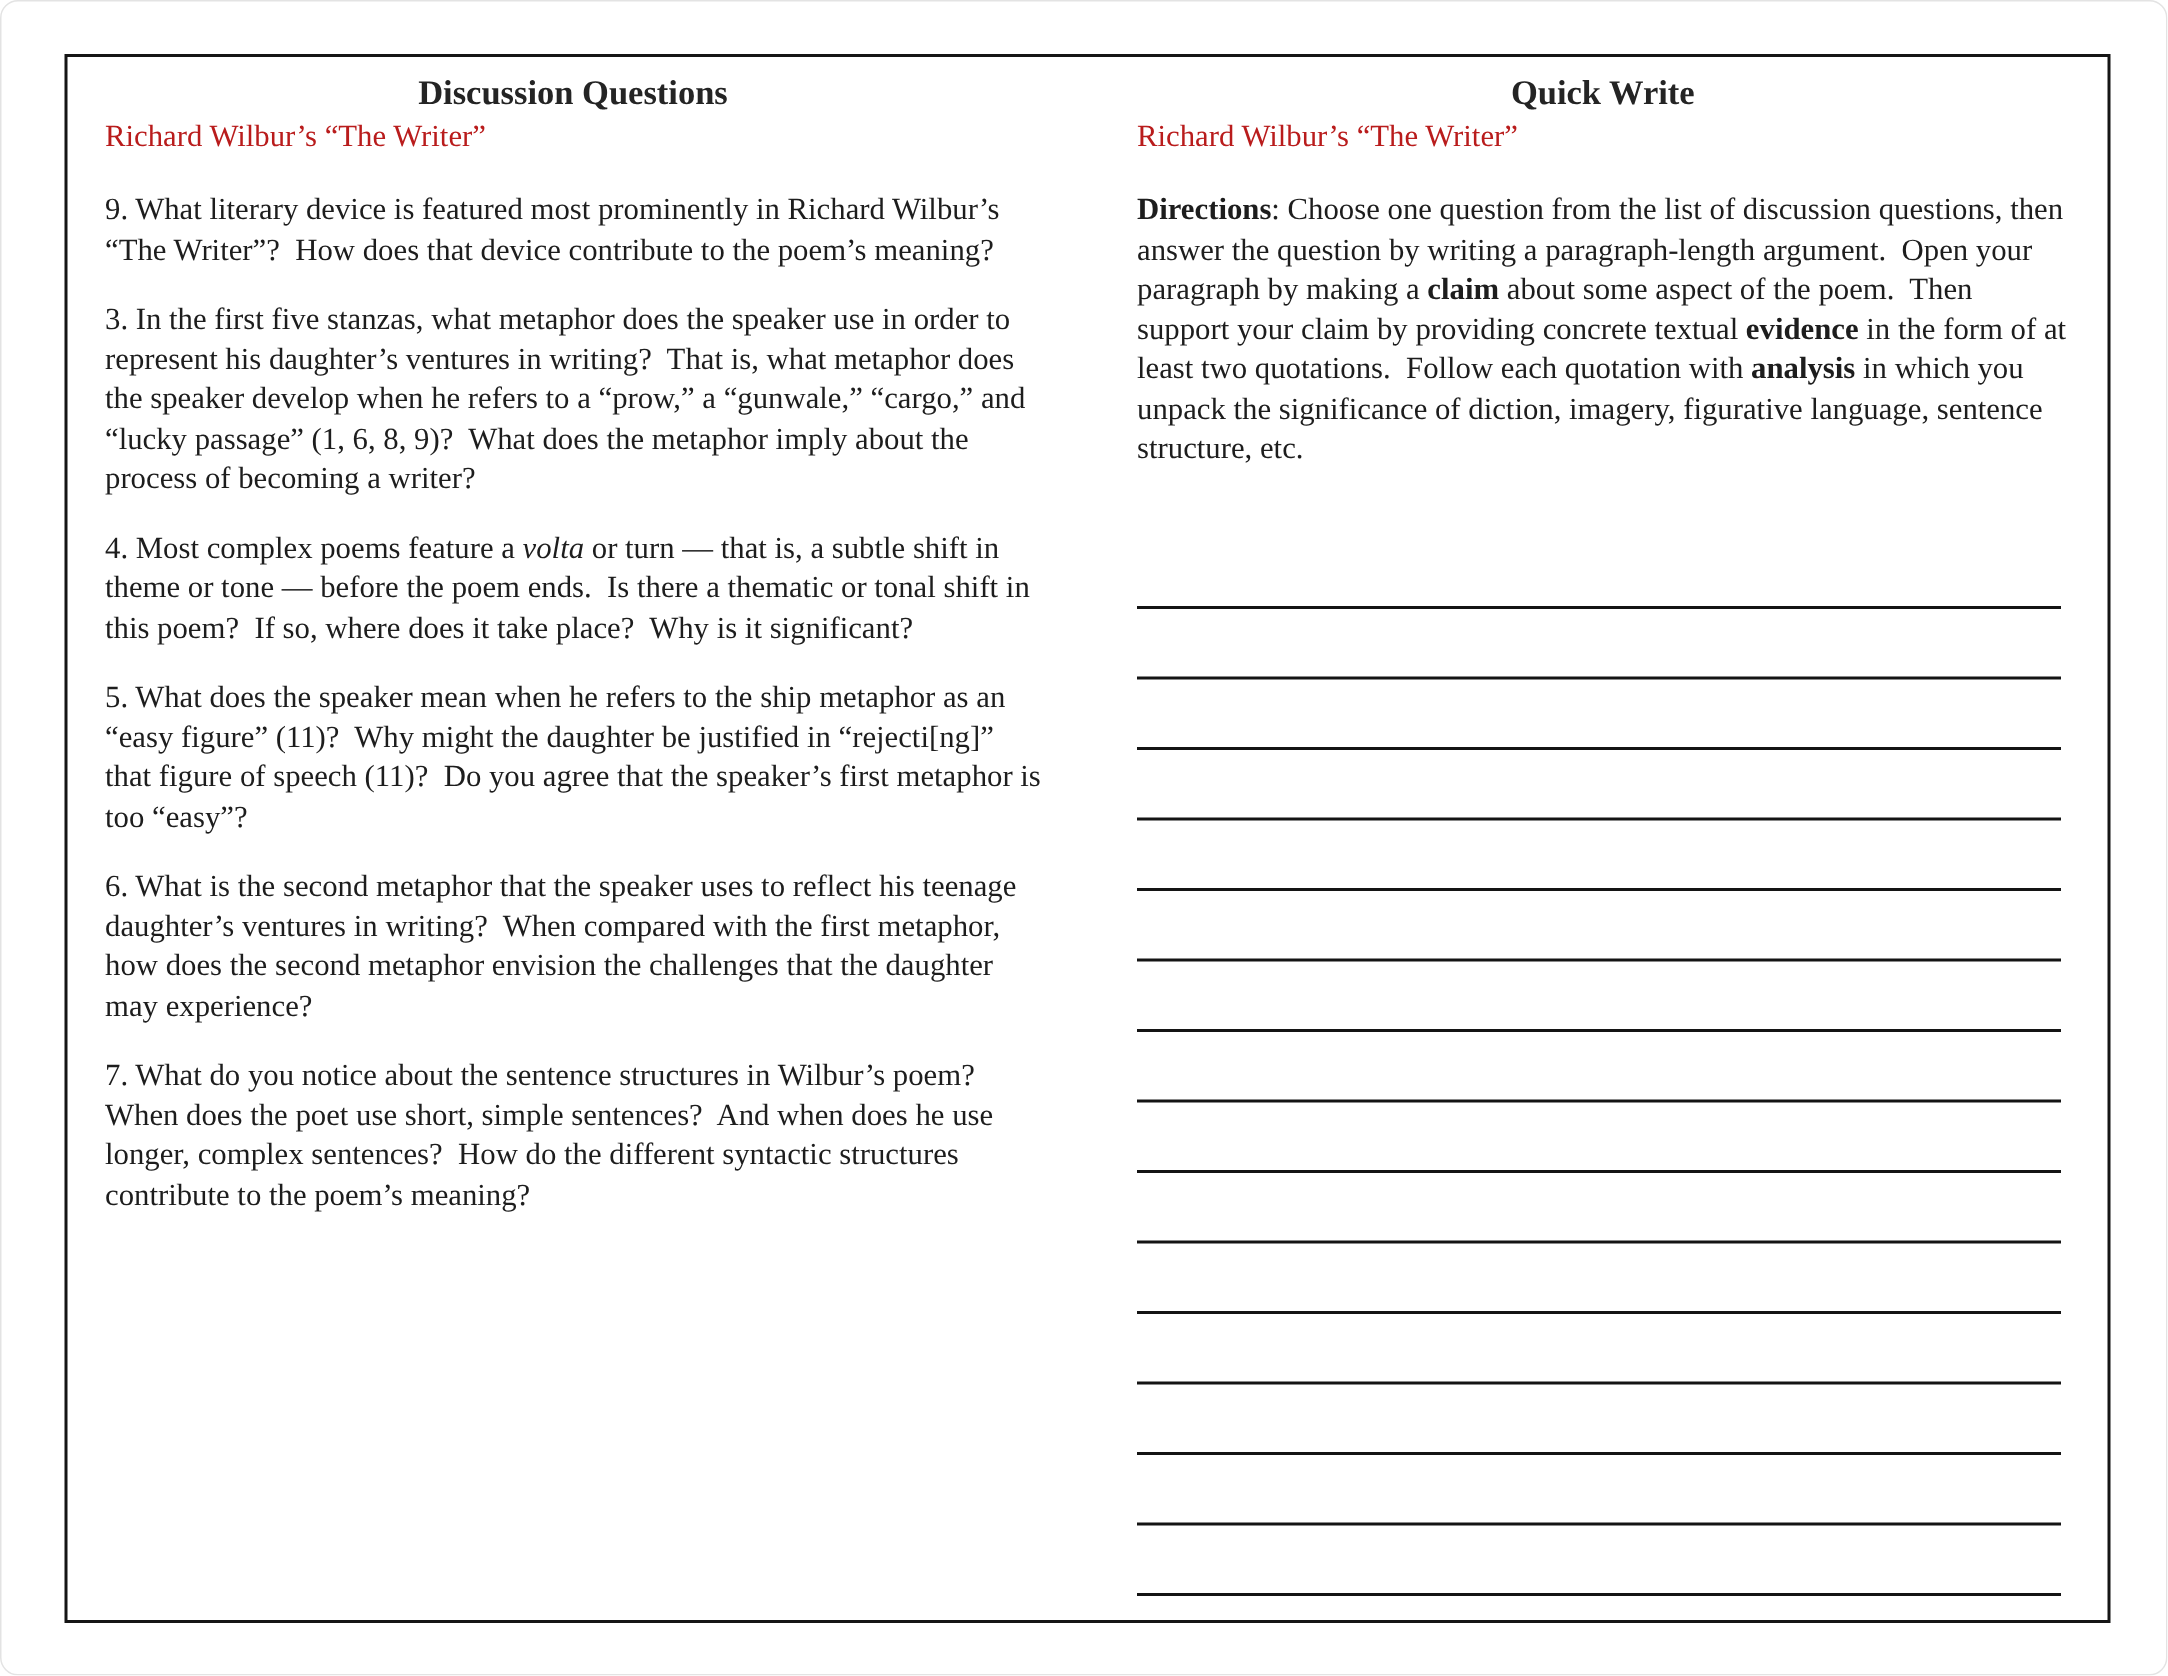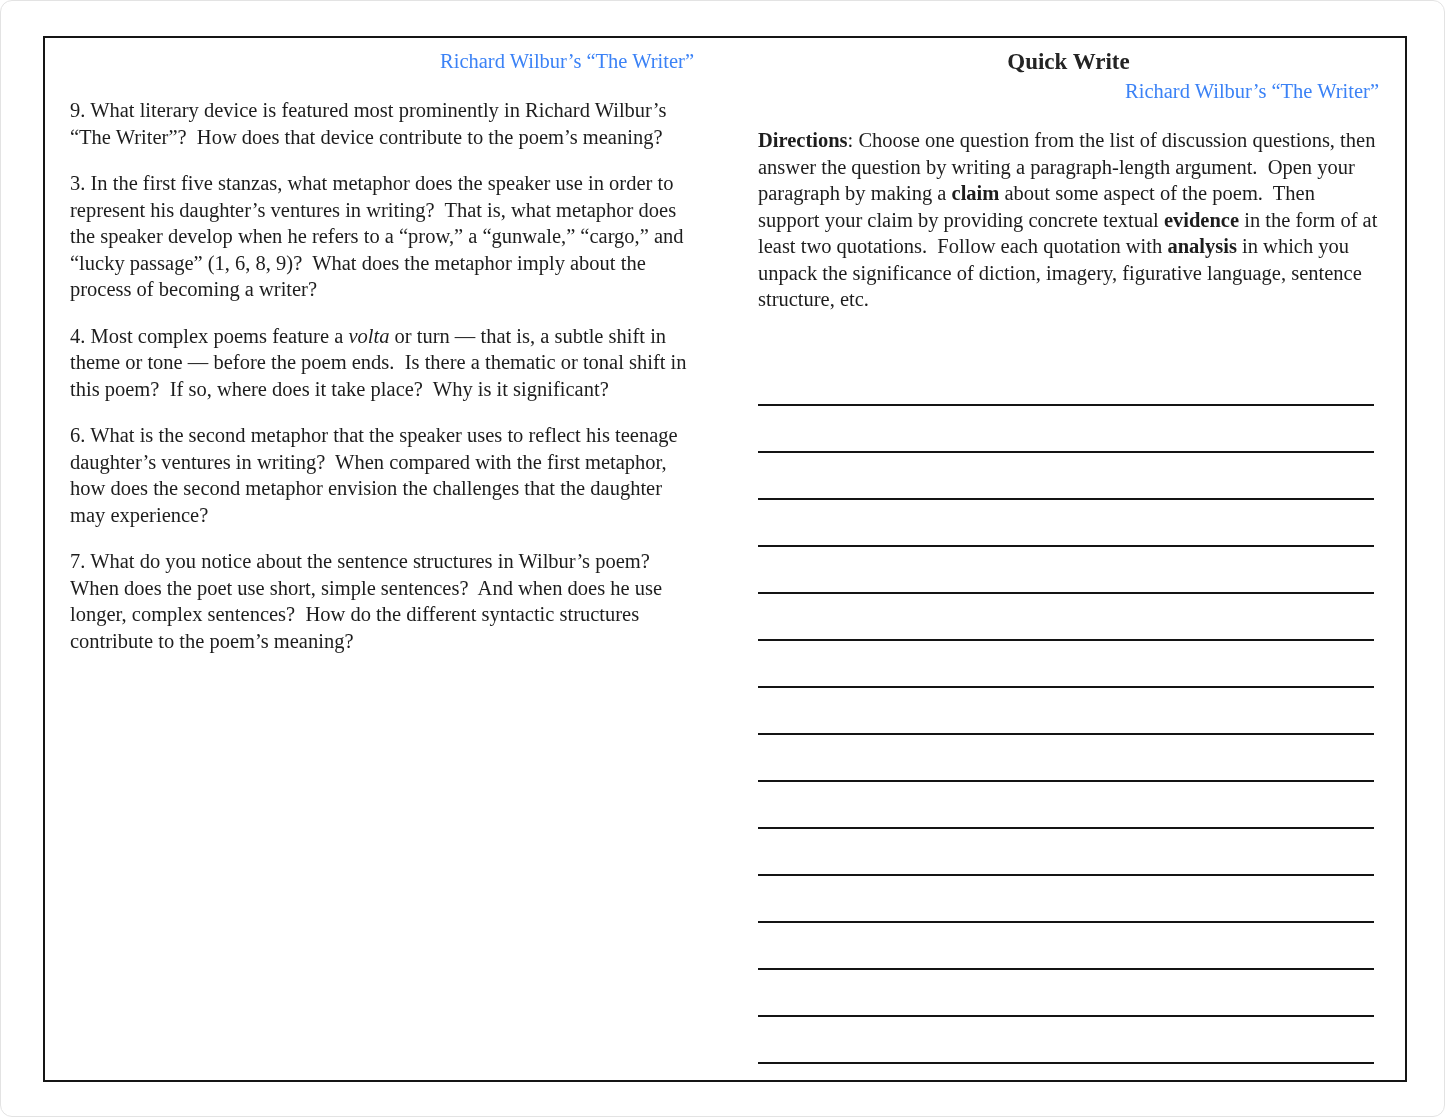--- a/index.html
+++ b/index.html
@@ -40,22 +40,22 @@
     line-height: 30px;
     font-weight: bold;
     text-align: center;
     color: #242424;
   }
   .col h2 {
     margin: 0;
     font-size: 20.5px;
     line-height: 28px;
     font-weight: normal;
-    text-align: right;
-    color: #3b82f6;
+    text-align: left;
+    color: #b91c1c;
   }
   .questions { margin-top: 22px; }
   .qtext, .directions {
     margin: 0 0 20px 0;
     font-size: 20.5px;
     line-height: 26.5px;
     white-space: pre-wrap;
     color: #1d1d1d;
   }
   .directions { margin-top: 22px; margin-bottom: 12px; }
@@ -75,25 +75,27 @@
   }
   .wline:last-child { margin-bottom: 0; }
 </style>
 </head>
 <body>
 
 <div class="page">
   <div class="sheet-border"></div>
 
   <div class="col col-left">
+    <h1>Discussion Questions</h1>
     <h2>Richard Wilbur’s “The Writer”</h2>
     <div class="questions">
       <p class="qtext"><span>9. What literary device is featured most prominently in Richard Wilbur’s “The Writer”?  How does that device contribute to the poem’s meaning?</span></p>
       <p class="qtext"><span>3. In the first five stanzas, what metaphor does the speaker use in order to represent his daughter’s ventures in writing?  That is, what metaphor does the speaker develop when he refers to a “prow,” a “gunwale,” “cargo,” and “lucky passage” (1, 6, 8, 9)?  What does the metaphor imply about the process of becoming a writer?</span></p>
       <p class="qtext"><span>4. Most complex poems feature a </span><span class="seg-i">volta</span><span> or turn — that is, a subtle shift in theme or tone — before the poem ends.  Is there a thematic or tonal shift in this poem?  If so, where does it take place?  Why is it significant?</span></p>
+      <p class="qtext"><span>5. What does the speaker mean when he refers to the ship metaphor as an “easy figure” (11)?  Why might the daughter be justified in “rejecti[ng]” that figure of speech (11)?  Do you agree that the speaker’s first metaphor is too “easy”?</span></p>
       <p class="qtext"><span>6. What is the second metaphor that the speaker uses to reflect his teenage daughter’s ventures in writing?  When compared with the first metaphor, how does the second metaphor envision the challenges that the daughter may experience?</span></p>
       <p class="qtext"><span>7. What do you notice about the sentence structures in Wilbur’s poem? When does the poet use short, simple sentences?  And when does he use longer, complex sentences?  How do the different syntactic structures contribute to the poem’s meaning?</span></p>
     </div>
   </div>
 
   <div class="col col-right">
     <h1>Quick Write</h1>
     <h2>Richard Wilbur’s “The Writer”</h2>
     <p class="directions"><span class="seg-b">Directions</span><span>: Choose one question from the list of discussion questions, then answer the question by writing a paragraph-length argument.  Open your paragraph by making a </span><span class="seg-b">claim</span><span> about some aspect of the poem.  Then support your claim by providing concrete textual </span><span class="seg-b">evidence</span><span> in the form of at least two quotations.  Follow each quotation with </span><span class="seg-b">analysis</span><span> in which you unpack the significance of diction, imagery, figurative language, sentence structure, etc.</span></p>
   </div>

